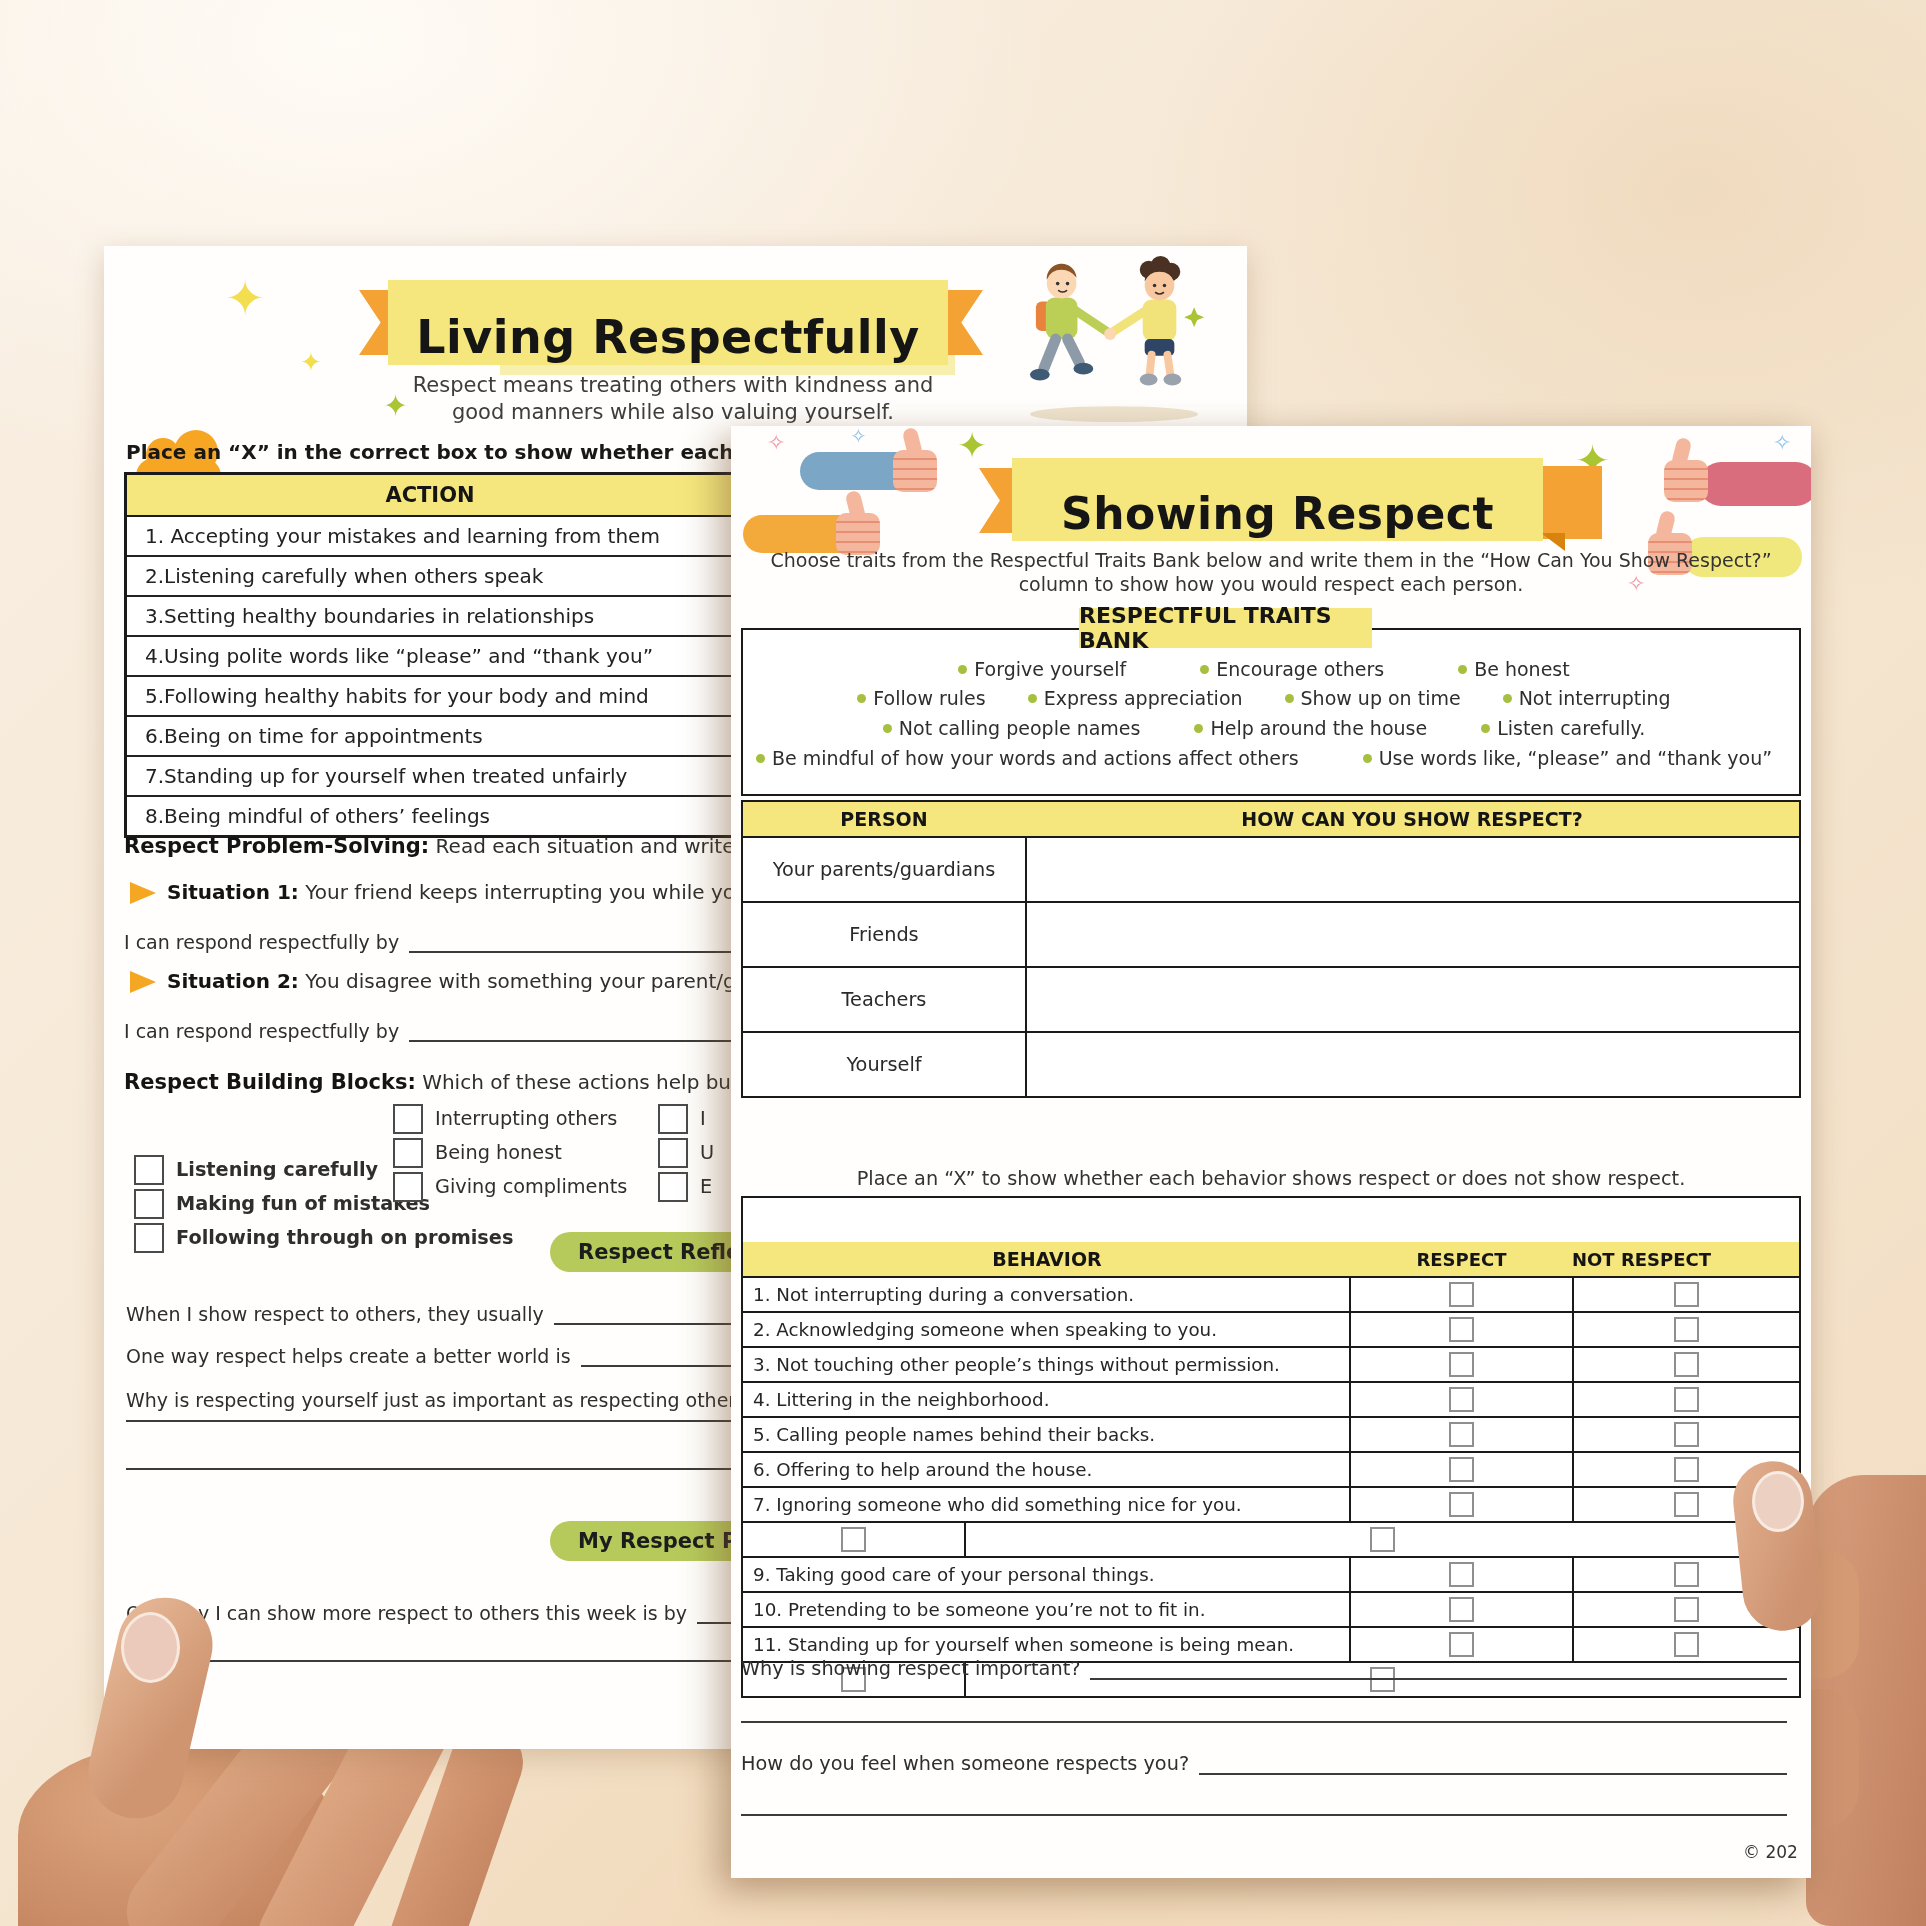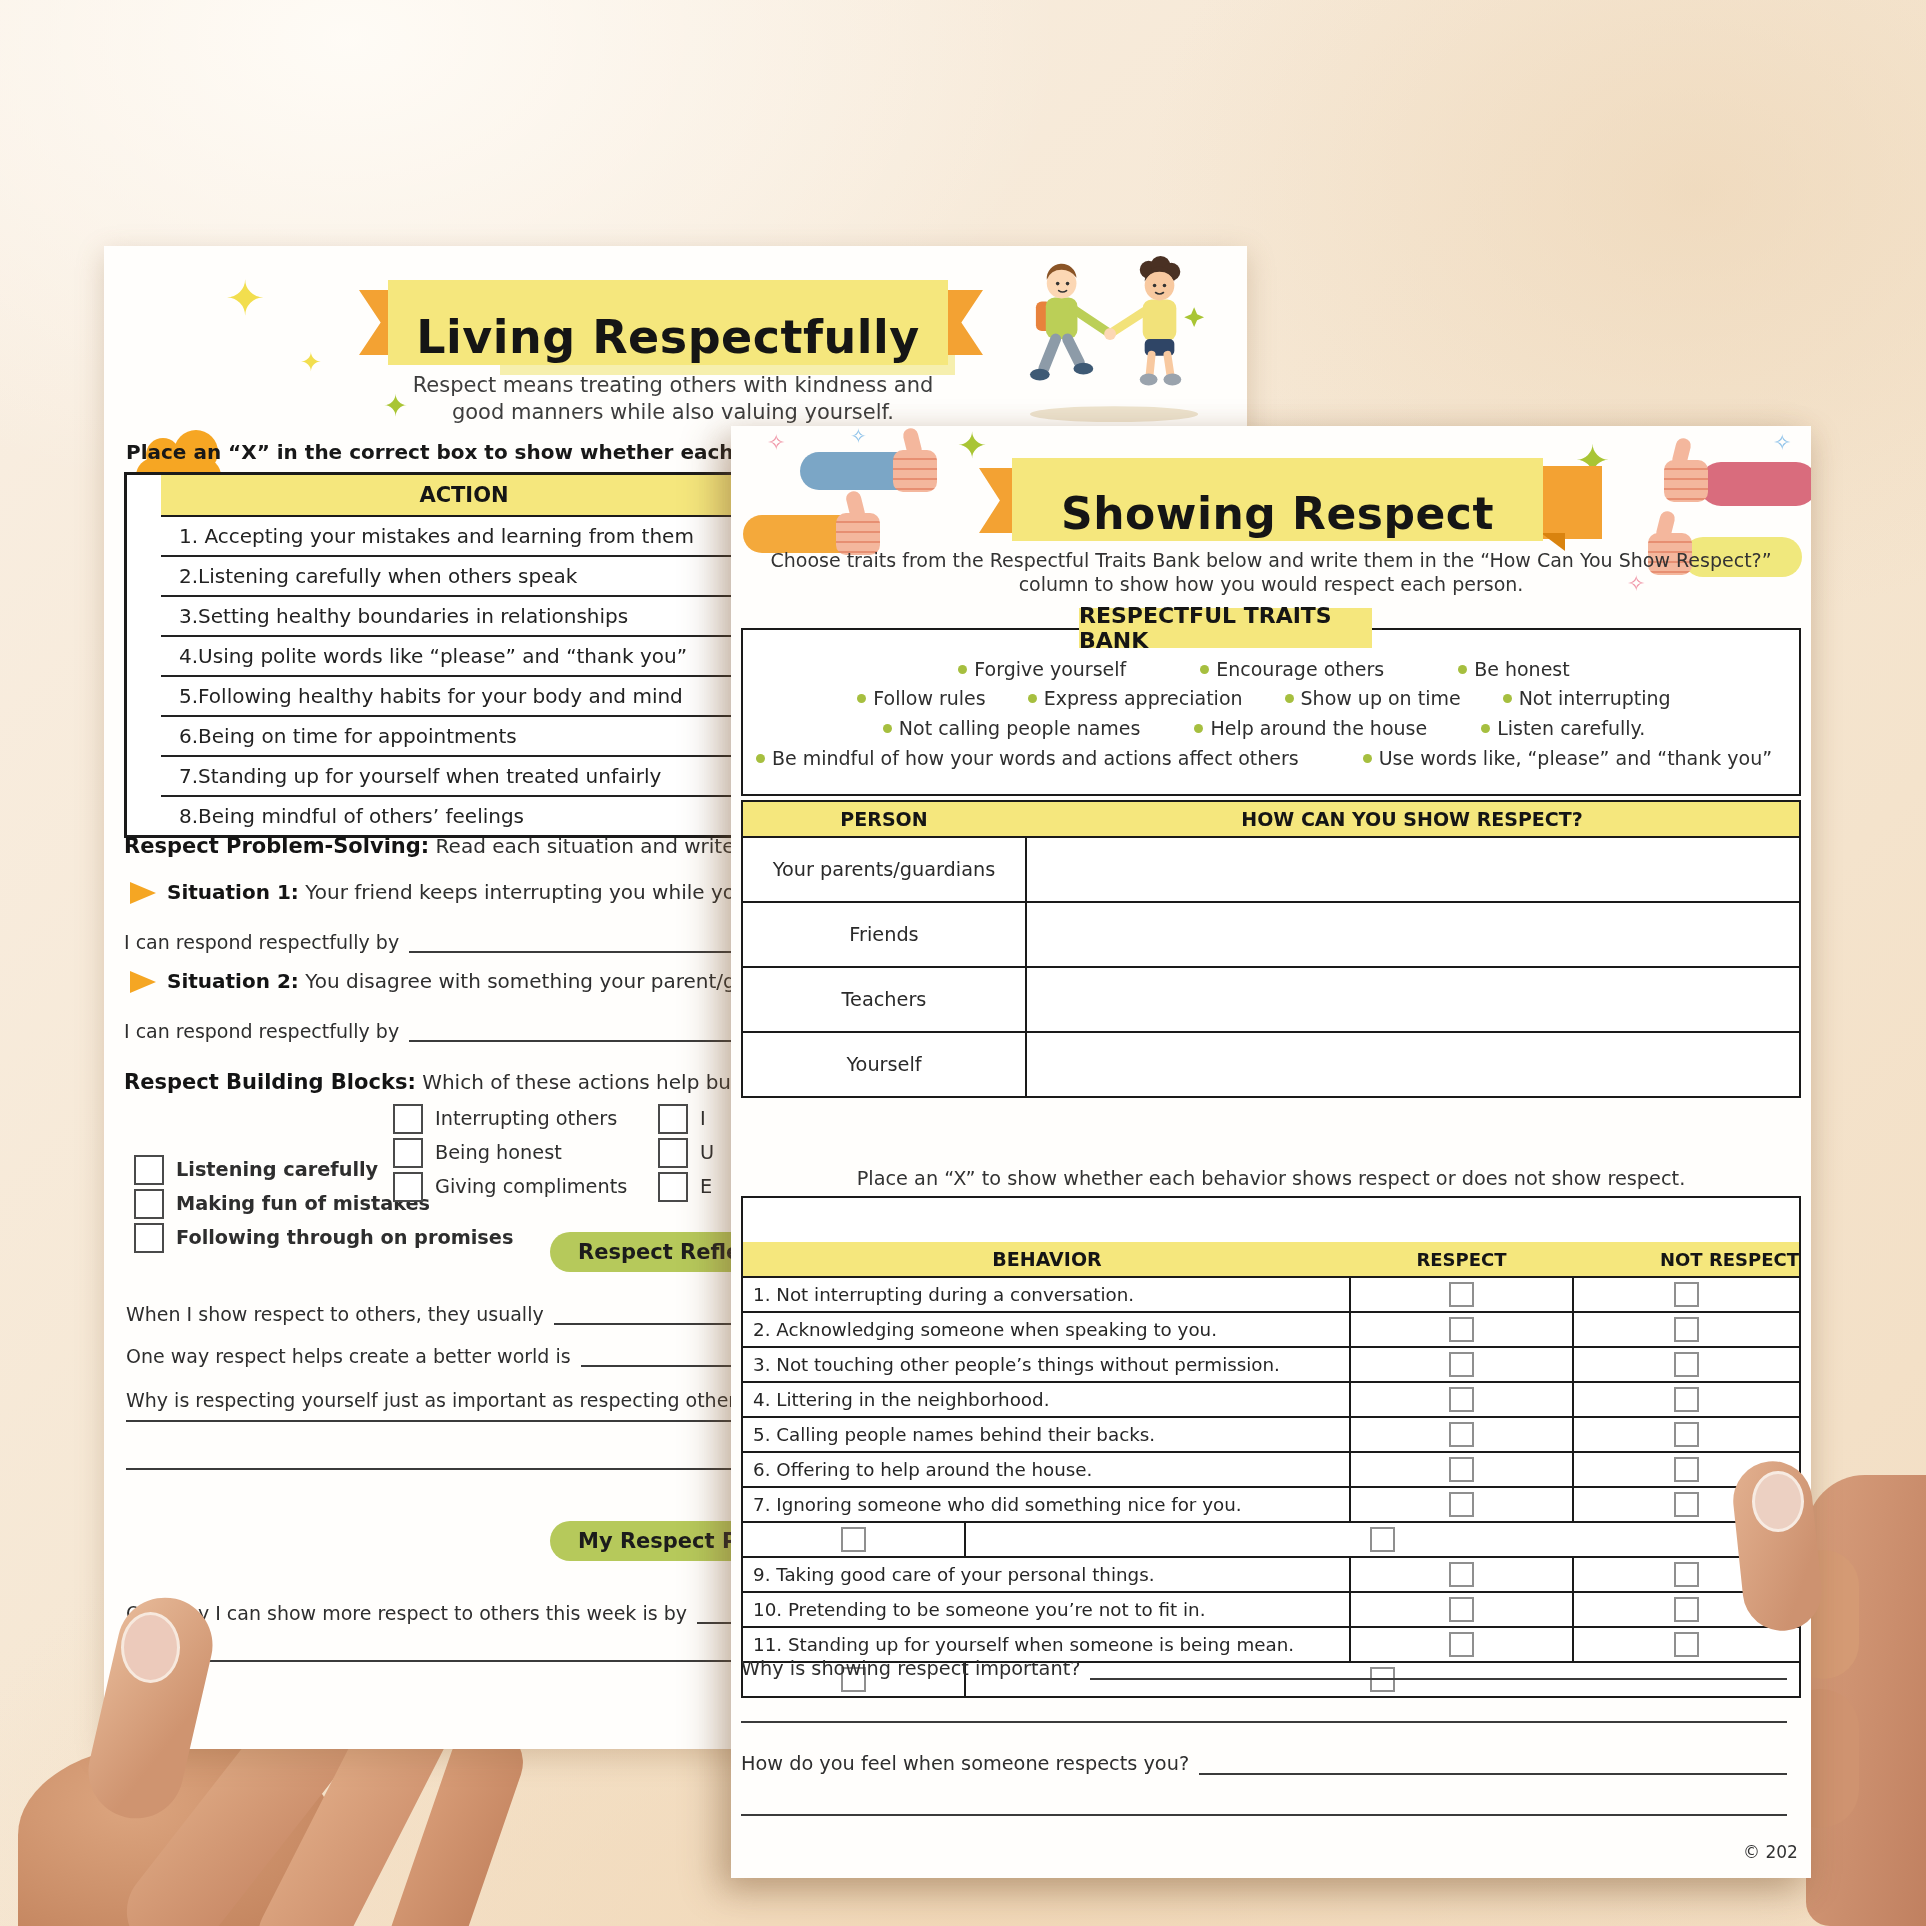--- a/index.html
+++ b/index.html
@@ -33,21 +33,21 @@
   .cloud:before{content:"";position:absolute;left:10px;top:-20px;width:34px;height:34px;background:#f6a623;border-radius:50%;}
   .cloud:after{content:"";position:absolute;left:38px;top:-28px;width:44px;height:44px;background:#f6a623;border-radius:50%;}
   .tri-arrow{position:absolute;width:26px;height:22px;background:#f5a623;clip-path:polygon(0 0,100% 50%,0 100%);}
   .capsule{position:absolute;border-radius:22px;}
   .fist{position:absolute;width:44px;height:42px;background:#f4b79d;border-radius:10px;
     background-image:repeating-linear-gradient(to bottom,rgba(231,143,114,0) 0 8px,#e78f72 8px 10px);}
   .thumbup{position:absolute;width:15px;height:30px;background:#f4b79d;border-radius:8px;}
   
   .subtitle{font-size:21px;color:#3d3d3d;text-align:center;width:100%;}
   .instr{font-weight:700;font-size:20px;color:#181818;}
-  .table-l{position:absolute;border:3px solid #1a1a1a;background:#fff;padding-left:34px;}
+  .table-l{position:absolute;border:3px solid #1a1a1a;background:#fff;}
   .table-l .hdr{height:40px;background:#f5e77d;border-bottom:2.5px solid #1a1a1a;display:flex;align-items:center;}
   .table-l .hdr span{width:606px;text-align:center;font-weight:700;font-size:21px;color:#151515;}
   .table-l .row{height:38px;display:flex;align-items:center;padding-left:18px;font-size:20px;color:#222;border-bottom:2px solid #222;}
   .table-l .row:last-child{border-bottom:none;}
   .bold-lbl{font-weight:700;color:#141414;}
   .b-line{display:inline-block;border-bottom:2px solid #3b3b3b;height:24px;flex:1;margin-left:10px;}
   .q-row{position:absolute;display:flex;align-items:flex-end;font-size:19px;color:#2e2e2e;width:1000px;}
   .full-line{position:absolute;border-bottom:2px solid #3b3b3b;}
   .chk{display:inline-block;width:26px;height:26px;border:2.5px solid #4a4a4a;background:#fff;flex:none;}
   .bb-item{display:flex;align-items:center;gap:12px;font-size:19.3px;color:#2e2e2e;height:27px;margin-bottom:7px;white-space:nowrap;}
@@ -64,21 +64,21 @@
   .pt-hdr{display:flex;background:#f5e77d;border-bottom:2px solid #1a1a1a;height:34px;align-items:center;font-weight:700;font-size:19px;color:#151515;}
   .pt-c1{width:282px;text-align:center;flex:none;}
   .pt-c2{flex:1;text-align:center;}
   .pt-row{display:flex;height:63px;border-bottom:2px solid #1a1a1a;}
   .pt-row:last-child{border-bottom:none;}
   .pt-name{width:282px;flex:none;display:flex;align-items:center;justify-content:center;
     font-size:19.3px;color:#2a2a2a;border-right:2px solid #1a1a1a;text-align:center;}
   .bt-hdr{display:flex;background:#f5e77d;border-bottom:2px solid #1a1a1a;height:34px;align-items:center;font-weight:700;color:#151515;margin-top:44px;}
   .bt-c1{width:608px;flex:none;text-align:center;font-size:19px;}
   .bt-c2{width:221px;flex:none;text-align:center;font-size:18px;}
-  .bt-c3{flex:1;text-align:right;font-size:18px;}
+  .bt-c3{flex:1;text-align:left;font-size:18px;}
   .bt-row{display:flex;height:33px;border-bottom:2px solid #1a1a1a;align-items:stretch;}
   .bt-row:last-child{border-bottom:none;}
   .bt-text{width:608px;flex:none;display:flex;align-items:center;padding-left:10px;font-size:18.3px;color:#262626;white-space:nowrap;border-right:2px solid #1a1a1a;box-sizing:border-box;}
   .bt-box{width:221px;flex:none;display:flex;align-items:center;justify-content:center;border-right:2px solid #1a1a1a;}
   .bt-box.last{flex:1;border-right:none;}
   .chk-sm{width:21px;height:21px;border:2px solid #8f8f8f;background:#fff;}
   .copyright{position:absolute;font-size:17px;color:#333;white-space:nowrap;}
   
   .hand{position:absolute;border-radius:48px;}
   .z1{z-index:1;} .z5{z-index:5;}

